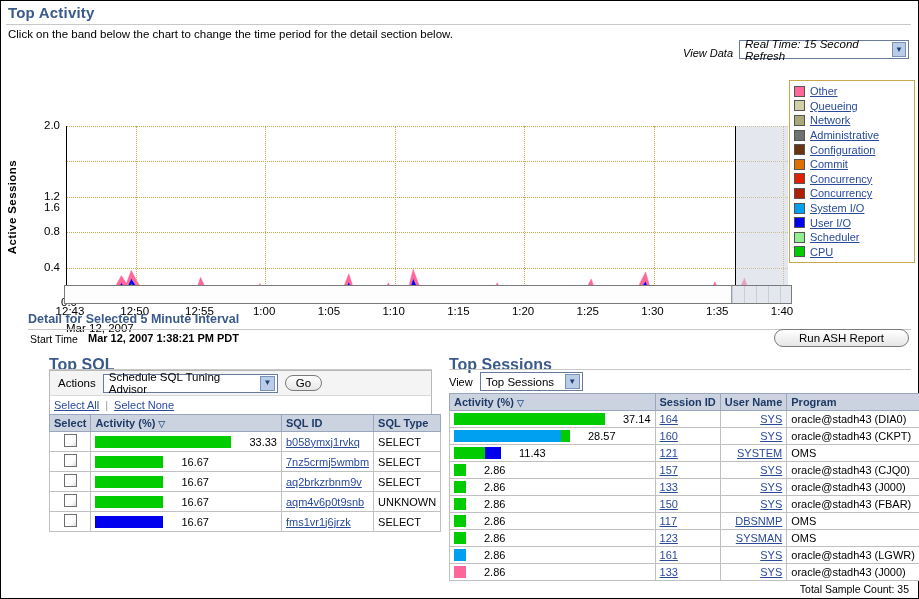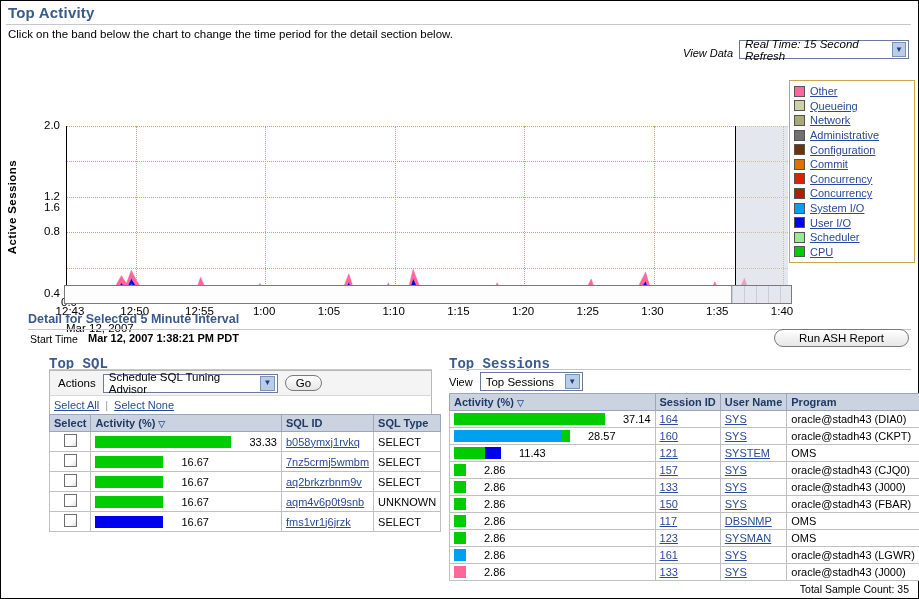--- a/index.html
+++ b/index.html
@@ -94,21 +94,21 @@
   #start-time-label { position:absolute; left:30px; top:333px; font-size:10.5px; color:#000; }
   #start-time-value { position:absolute; left:88px; top:332px; font-size:11px; font-weight:bold; color:#000; }
   #run-ash-report {
     position:absolute; right:10px; top:329px;
     border:1px solid #7a7a7a; border-radius:9px;
     background:linear-gradient(#ffffff,#e6e6e6);
     font-size:11.5px; color:#000; padding:2px 24px; cursor:pointer; white-space:nowrap;
   }
 
   
-  .sect-title { position:absolute; font-size:14px; font-weight:bold; color:#3a5a8c;font-family:Liberation Mono, monospace; }
+  .sect-title { position:absolute; font-size:16px; font-weight:bold; color:#3a5a8c; }
   .sect-rule { position:absolute; height:1px; background:#c8c8c8; }
 
   
   #topsql-panel { position:absolute; left:49px; top:370px; width:383px; }
   #topsql-toolbar {
     border:1px solid #b8b8b8; border-bottom:none; background:#f4f4f4;
     height:25px; display:flex; align-items:center; gap:7px; padding:0 8px;
   }
   #topsql-actions-label { font-size:11.5px; color:#000; }
   #go-button {
@@ -147,21 +147,21 @@
   td.c-sqlid { width:100px; }
   td.c-sqltype { width:62px; }
   .total-count { text-align:right; font-size:10.5px; color:#000; padding:2px 2px 0 0; }
 
   
   #topsessions-panel { position:absolute; left:449px; top:370px; width:462px; }
   #topsessions-toolbar { height:23px; display:flex; align-items:center; gap:7px; }
   #view-label { font-size:11px; color:#000; }
   td.s-activity { width:198px; }
   td.s-sid { width:62px; }
-  td.s-user { width:68px; }
+  td.s-user { width:68px;text-align:right; }
 </style>
 </head>
 <body>
 
 <div class="page-border"></div>
 
 <div id="page-title">Top Activity</div>
 <div class="title-rule"></div>
 <div id="page-instruction">Click on the band below the chart to change the time period for the detail section below.</div>
 
@@ -170,21 +170,21 @@
   <div class="sel" style="width:170px;">
     <span>Real Time: 15 Second Refresh</span>
     <span class="caret">▼</span>
   </div>
 </div>
 
 <div id="chart-area">
   <div id="y-axis-title">Active Sessions</div>
   <div id="y-ticks">
       <div class="y-tick" style="left: 43px; top: 236px;">0.0</div>
-      <div class="y-tick" style="left: 26px; top: 200.6px; margin-top: 26px;">0.4</div>
+      <div class="y-tick" style="left: 26px; top: 200.6px;">0.4</div>
       <div class="y-tick" style="left: 26px; top: 165.2px;">0.8</div>
       <div class="y-tick" style="left: 26px; top: 129.8px;">1.2</div>
       <div class="y-tick" style="left: 26px; top: 105px; margin-top: 36px;">1.6</div>
       <div class="y-tick" style="left: 26px; top: 59px;">2.0</div>
     </div>
   <div id="plot">
     <div id="gridlines">
         <div class="hgrid" style="top: 141.6px;"></div>
         <div class="hgrid" style="top: 106.2px;"></div>
         <div class="hgrid" style="top: 70.8px;"></div>

